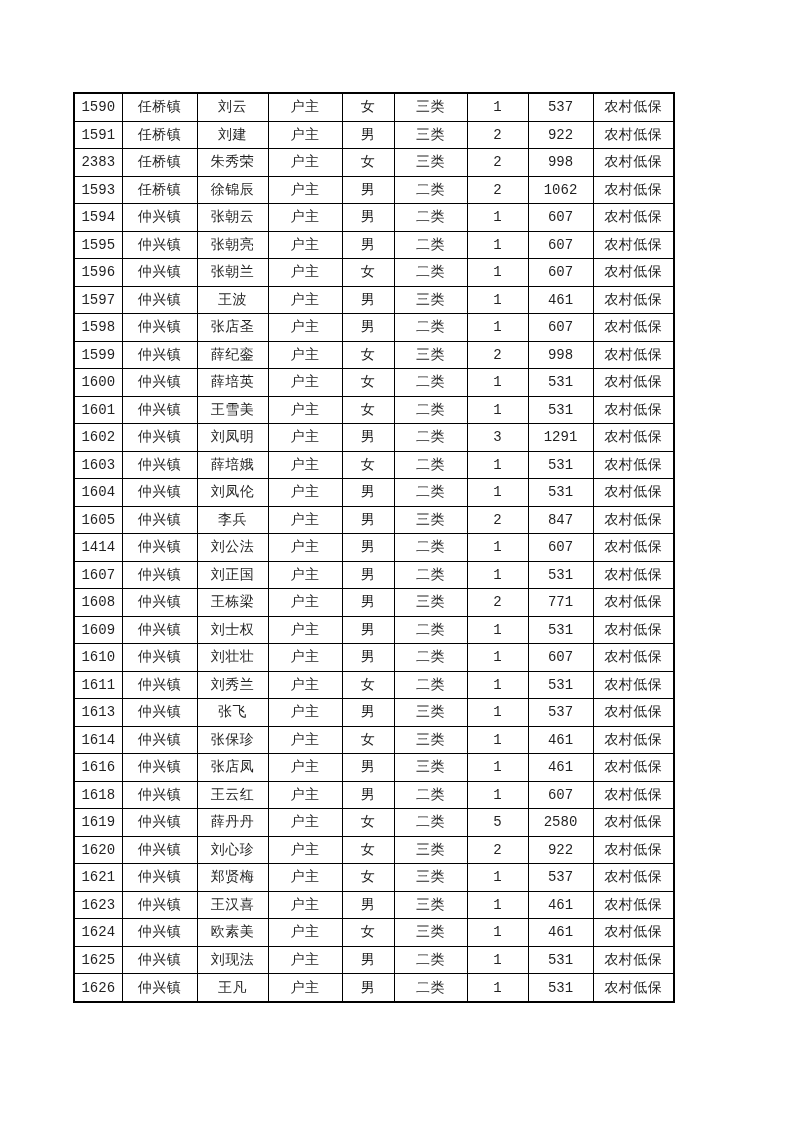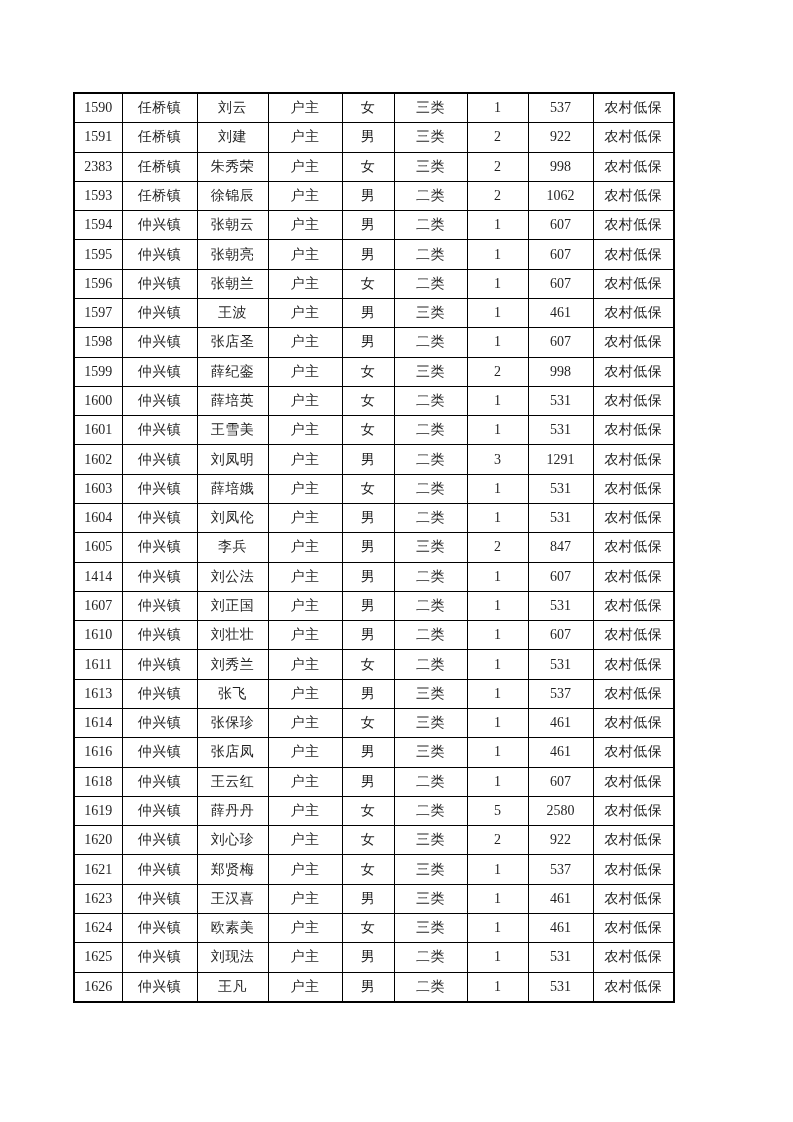--- a/index.html
+++ b/index.html
@@ -6,21 +6,21 @@
     margin: 0;
     padding: 0;
     background: #ffffff;
   }
   #page {
     position: relative;
     width: 793px;
     height: 1122px;
     background: #ffffff;
     overflow: hidden;
-    font-family: Liberation Serif, serif;
+    font-family: Liberation Mono, monospace;
   }
   #records-table {
     position: absolute;
     left: 73px;
     top: 92px;
     width: 600px;
     height: 911px;
     border-collapse: collapse;
     table-layout: fixed;
     border: 2px solid #000000;
@@ -250,20 +250,42 @@
           <td>仲兴镇</td>
           <td>刘正国</td>
           <td>户主</td>
           <td>男</td>
           <td>二类</td>
           <td class="num">1</td>
           <td class="num">531</td>
           <td>农村低保</td>
         </tr>
         <tr>
+          <td class="num">1608</td>
+          <td>仲兴镇</td>
+          <td>王栋梁</td>
+          <td>户主</td>
+          <td>男</td>
+          <td>三类</td>
+          <td class="num">2</td>
+          <td class="num">771</td>
+          <td>农村低保</td>
+        </tr>
+        <tr>
+          <td class="num">1609</td>
+          <td>仲兴镇</td>
+          <td>刘士权</td>
+          <td>户主</td>
+          <td>男</td>
+          <td>二类</td>
+          <td class="num">1</td>
+          <td class="num">531</td>
+          <td>农村低保</td>
+        </tr>
+        <tr>
           <td class="num">1610</td>
           <td>仲兴镇</td>
           <td>刘壮壮</td>
           <td>户主</td>
           <td>男</td>
           <td>二类</td>
           <td class="num">1</td>
           <td class="num">607</td>
           <td>农村低保</td>
         </tr>

